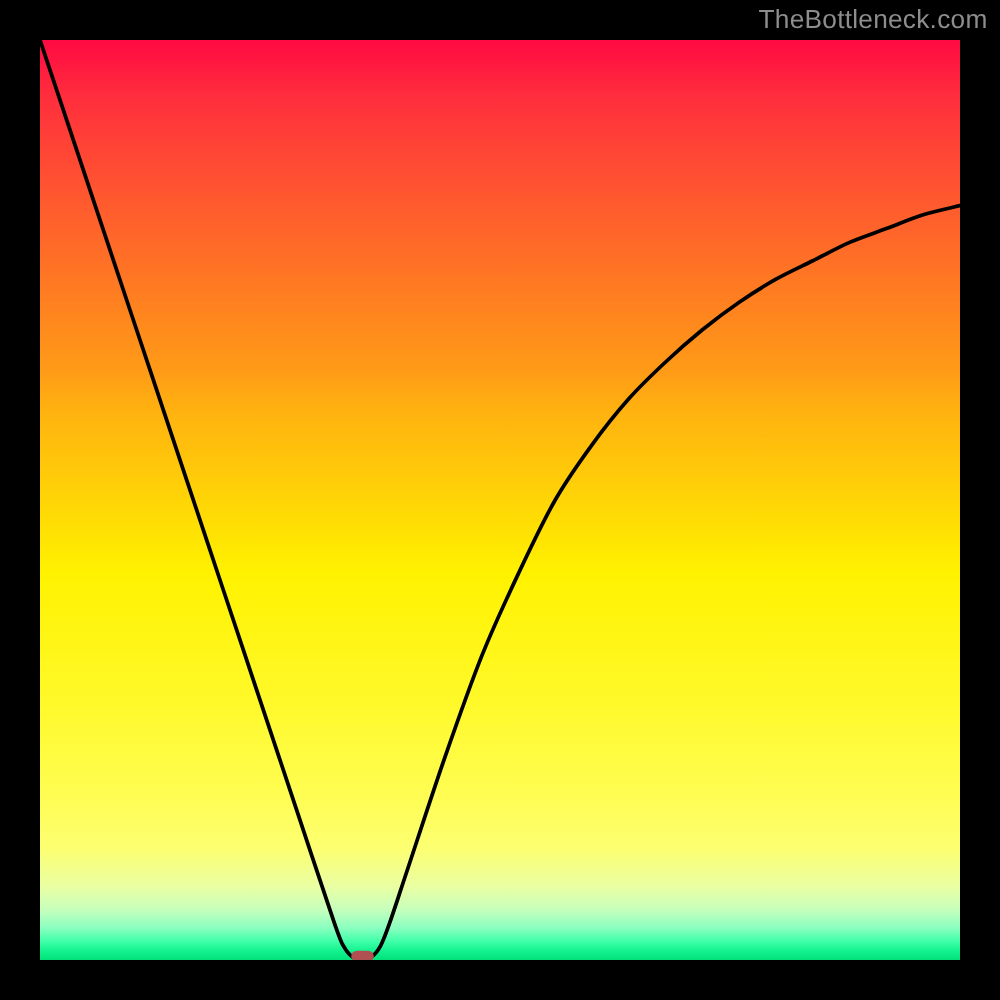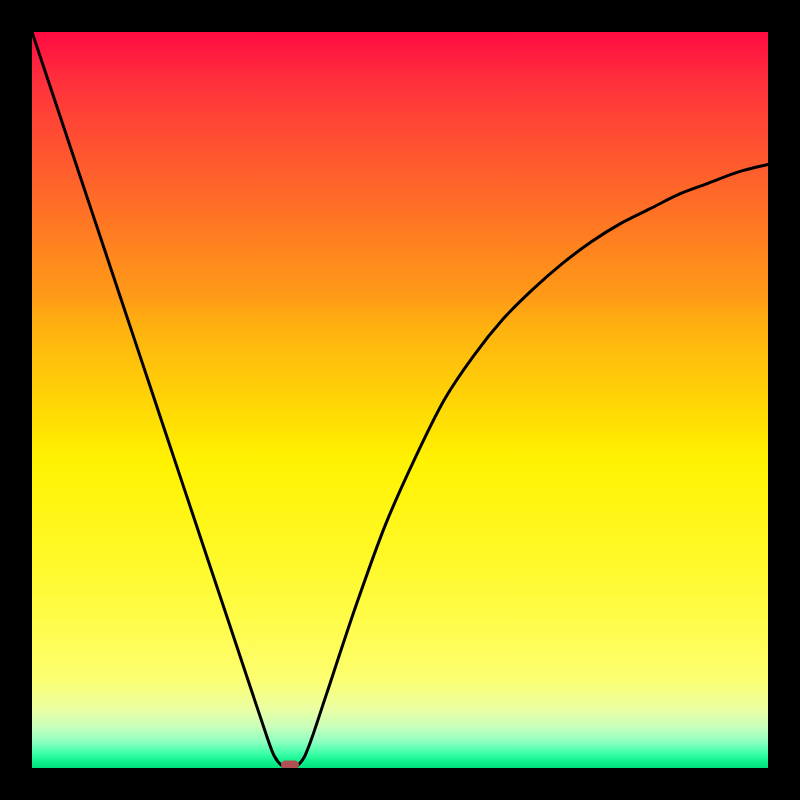--- a/index.html
+++ b/index.html
@@ -74,20 +74,21 @@
     font-size: 21px;
     font-weight: 500;
     letter-spacing: 0.2px;
     user-select: none;
   }
 </style>
 </head>
 <body>
 
 <div class="frame">
+  <div class="watermark">TheBottleneck.com</div>
   <div class="plot-area">
     <div class="gradient"></div>
     <svg class="curve-svg" viewBox="0 0 736 736" preserveAspectRatio="none">
       <path id="curve-path" d="M 0 0 C 4.7104 14.131200000000009, 20.0192 60.05760000000005, 29.44 88.32000000000005 C 38.8608 116.58240000000005, 49.4592 148.3776, 58.88 176.64 C 68.30080000000001 204.90239999999997, 78.8992 236.69759999999997, 88.32 264.96 C 97.7408 293.2224, 108.3392 325.01759999999996, 117.76 353.28 C 127.1808 381.5424, 137.77920000000003 413.33759999999995, 147.20000000000002 441.59999999999997 C 156.6208 469.8624, 167.2192 501.65759999999995, 176.64 529.92 C 186.06079999999997 558.1823999999999, 196.6592 589.9776, 206.08 618.24 C 215.50080000000003 646.5024, 229.632 689.4848, 235.52 706.56 C 241.40800000000002 723.6351999999999, 240.52480000000003 720.60288, 242.88000000000002 724.96 C 245.23520000000002 729.31712, 247.8848 732.14336, 250.24 733.792 C 252.5952 735.44064, 255.24479999999997 735.264, 257.59999999999997 735.264 C 259.95519999999993 735.264, 262.60479999999995 735.44064, 264.96 733.792 C 267.3152 732.14336, 269.96479999999997 729.31712, 272.32 724.96 C 274.6752 720.60288, 276.1472 716.5695999999999, 279.68 706.56 C 283.2128 696.5504, 287.3344 683.5967999999999, 294.40000000000003 662.4 C 301.46560000000005 641.2032, 314.4192 601.1648, 323.84 574.08 C 333.26079999999996 546.9952000000001, 343.8592 516.672, 353.28 493.12 C 362.70079999999996 469.568, 373.29920000000004 446.8992, 382.72 426.88 C 392.1408 406.8608, 402.73920000000004 384.4864, 412.16 368 C 421.5808 351.5136, 432.1792 336.79359999999997, 441.59999999999997 323.84 C 451.02079999999995 310.8864, 461.61920000000003 297.63840000000005, 471.04 287.04 C 480.4608 276.4416, 491.05920000000003 266.43199999999996, 500.48 257.59999999999997 C 509.9008 248.76799999999997, 520.4992 239.49439999999998, 529.92 231.83999999999997 C 539.3408 224.18559999999997, 549.9392 216.2368, 559.36 209.76 C 568.7808 203.2832, 579.3792000000001 196.65920000000003, 588.8000000000001 191.36 C 598.2208 186.0608, 608.8192 181.3504, 618.24 176.64 C 627.6608 171.92959999999997, 638.2592 166.04159999999996, 647.68 161.91999999999996 C 657.1007999999999 157.79839999999996, 667.6992 154.4128, 677.12 150.88 C 686.5408 147.3472, 697.1392 142.7839999999999, 706.56 139.83999999999992 C 715.9807999999999 136.89599999999993, 731.2896 133.6576, 736 132.48000000000002" fill="none" stroke="#000000" stroke-width="3" stroke-linejoin="round" stroke-linecap="round"></path>
     </svg>
     <div class="marker" id="min-marker" style="left: 257.6px; top: 733.264px; background: rgb(176, 80, 82);"></div>
   </div>
 </div>
 
 </body></html>

